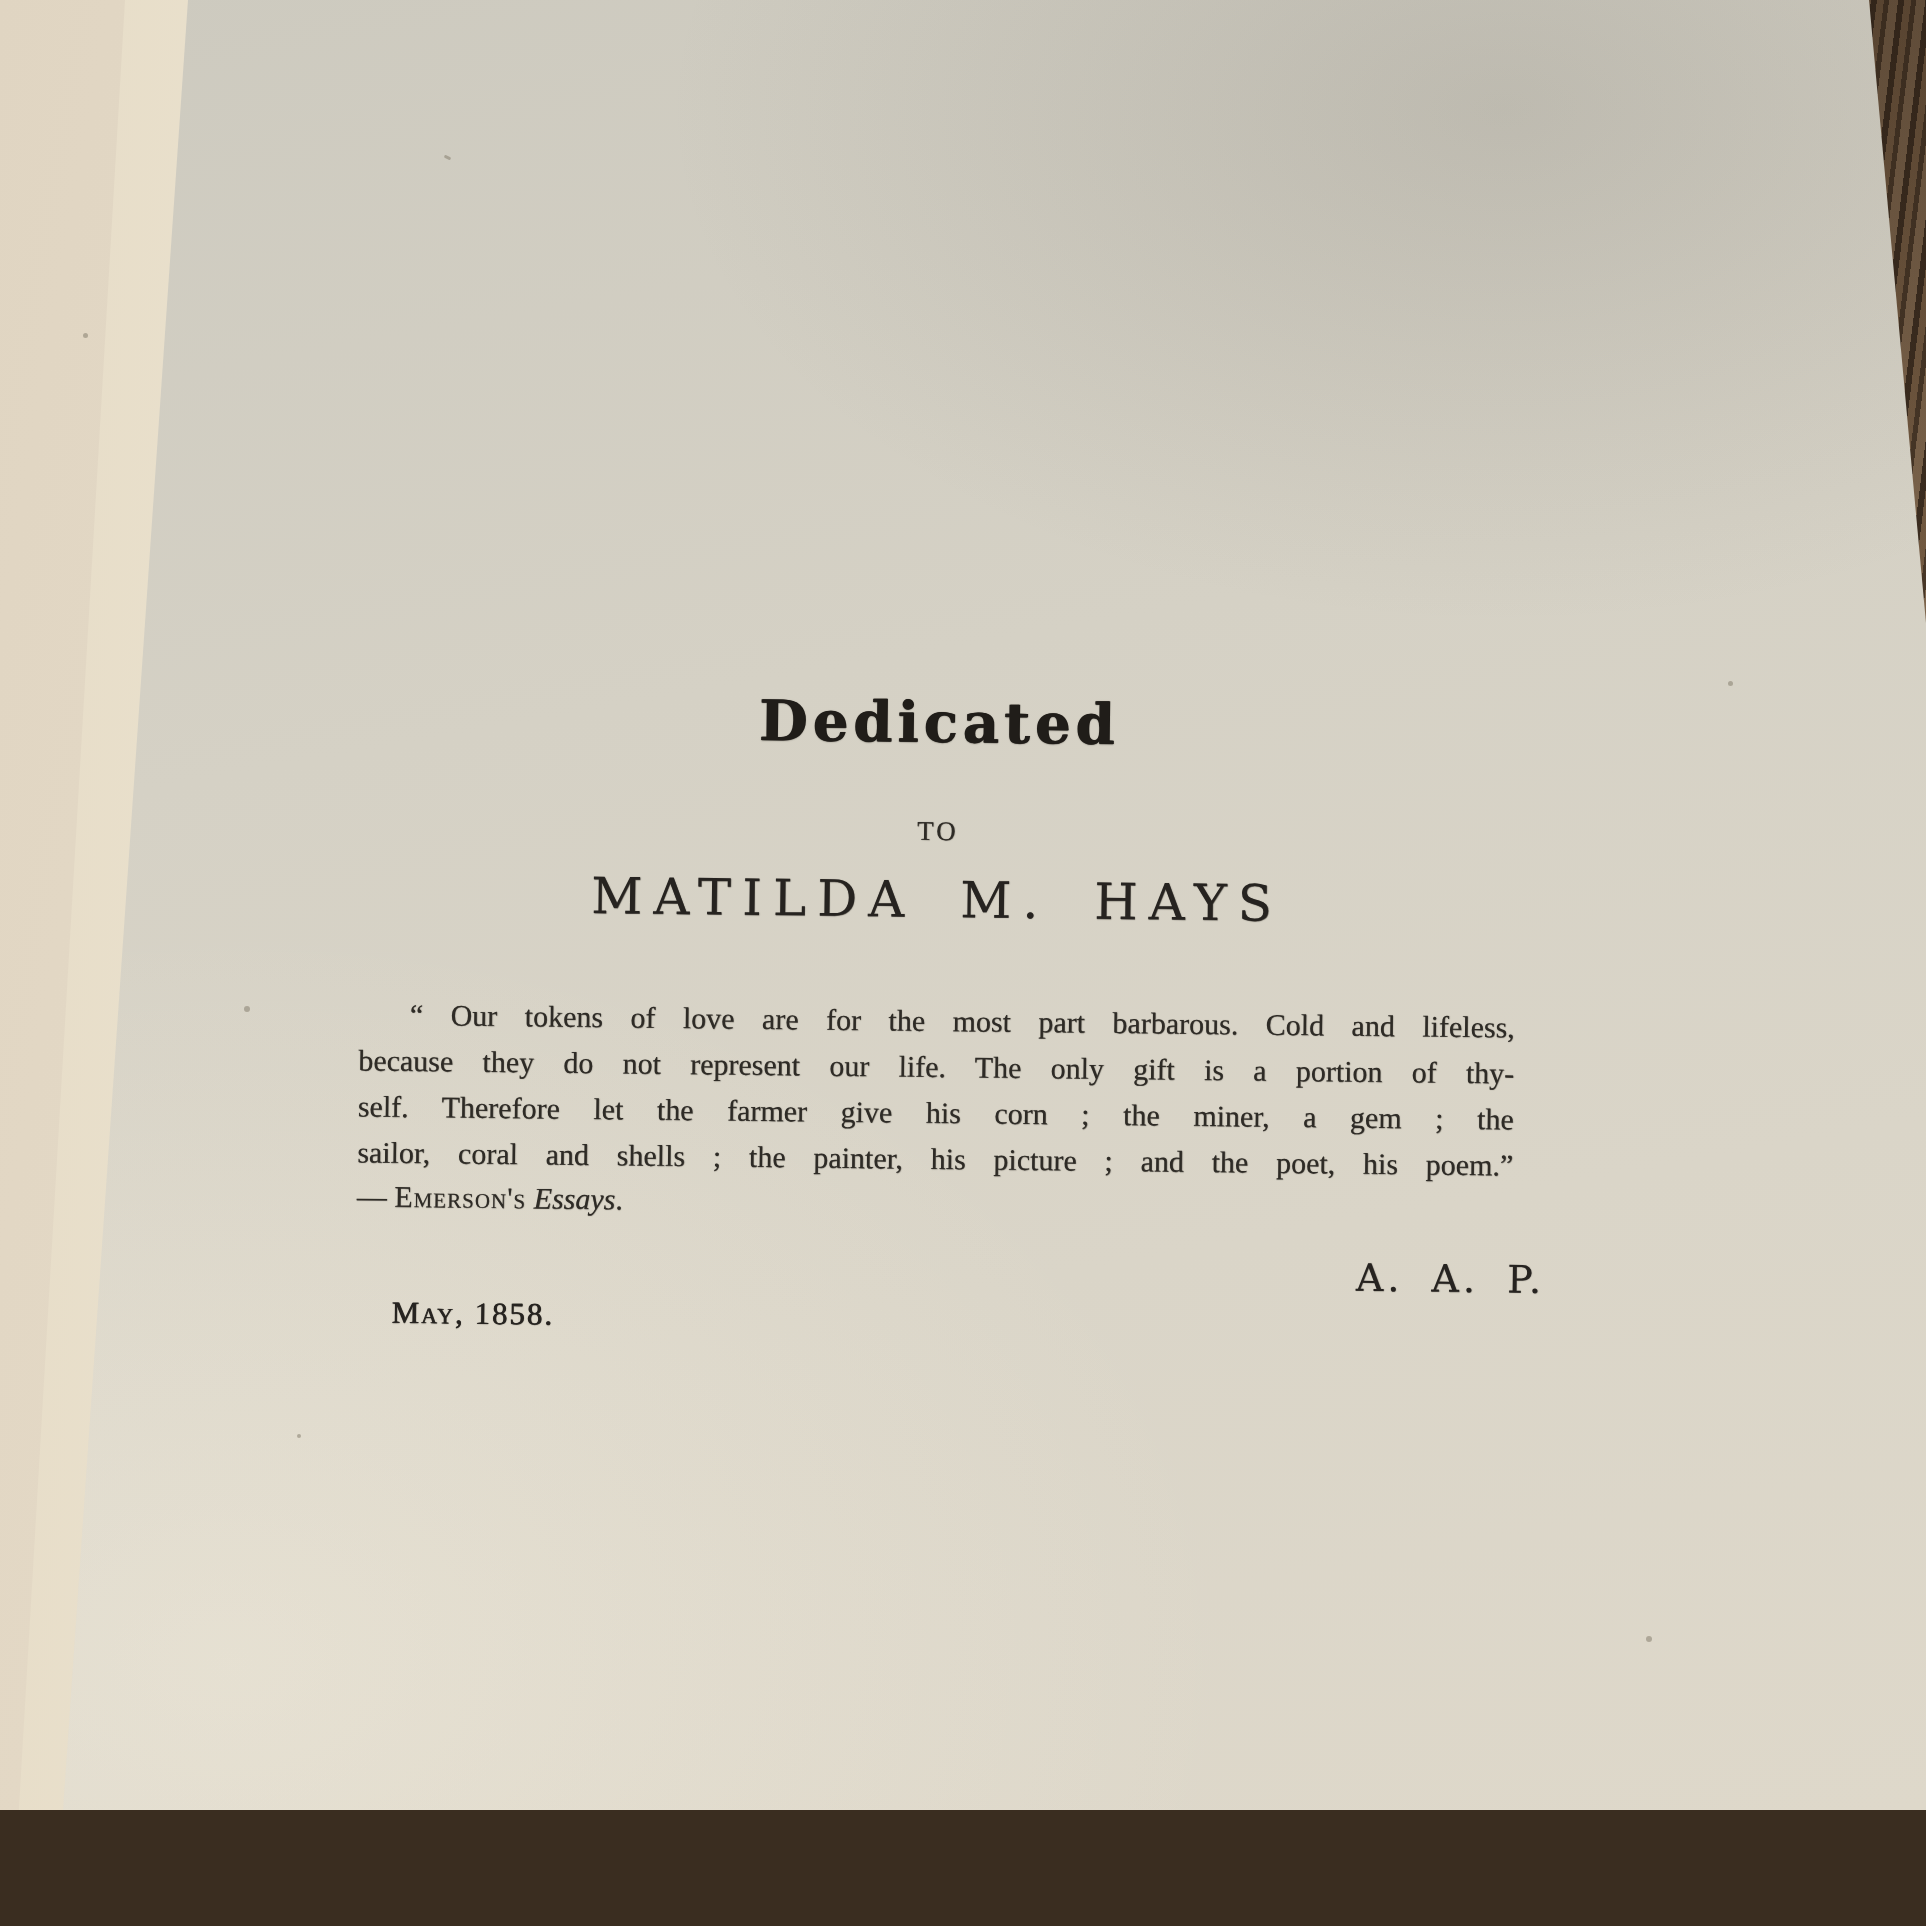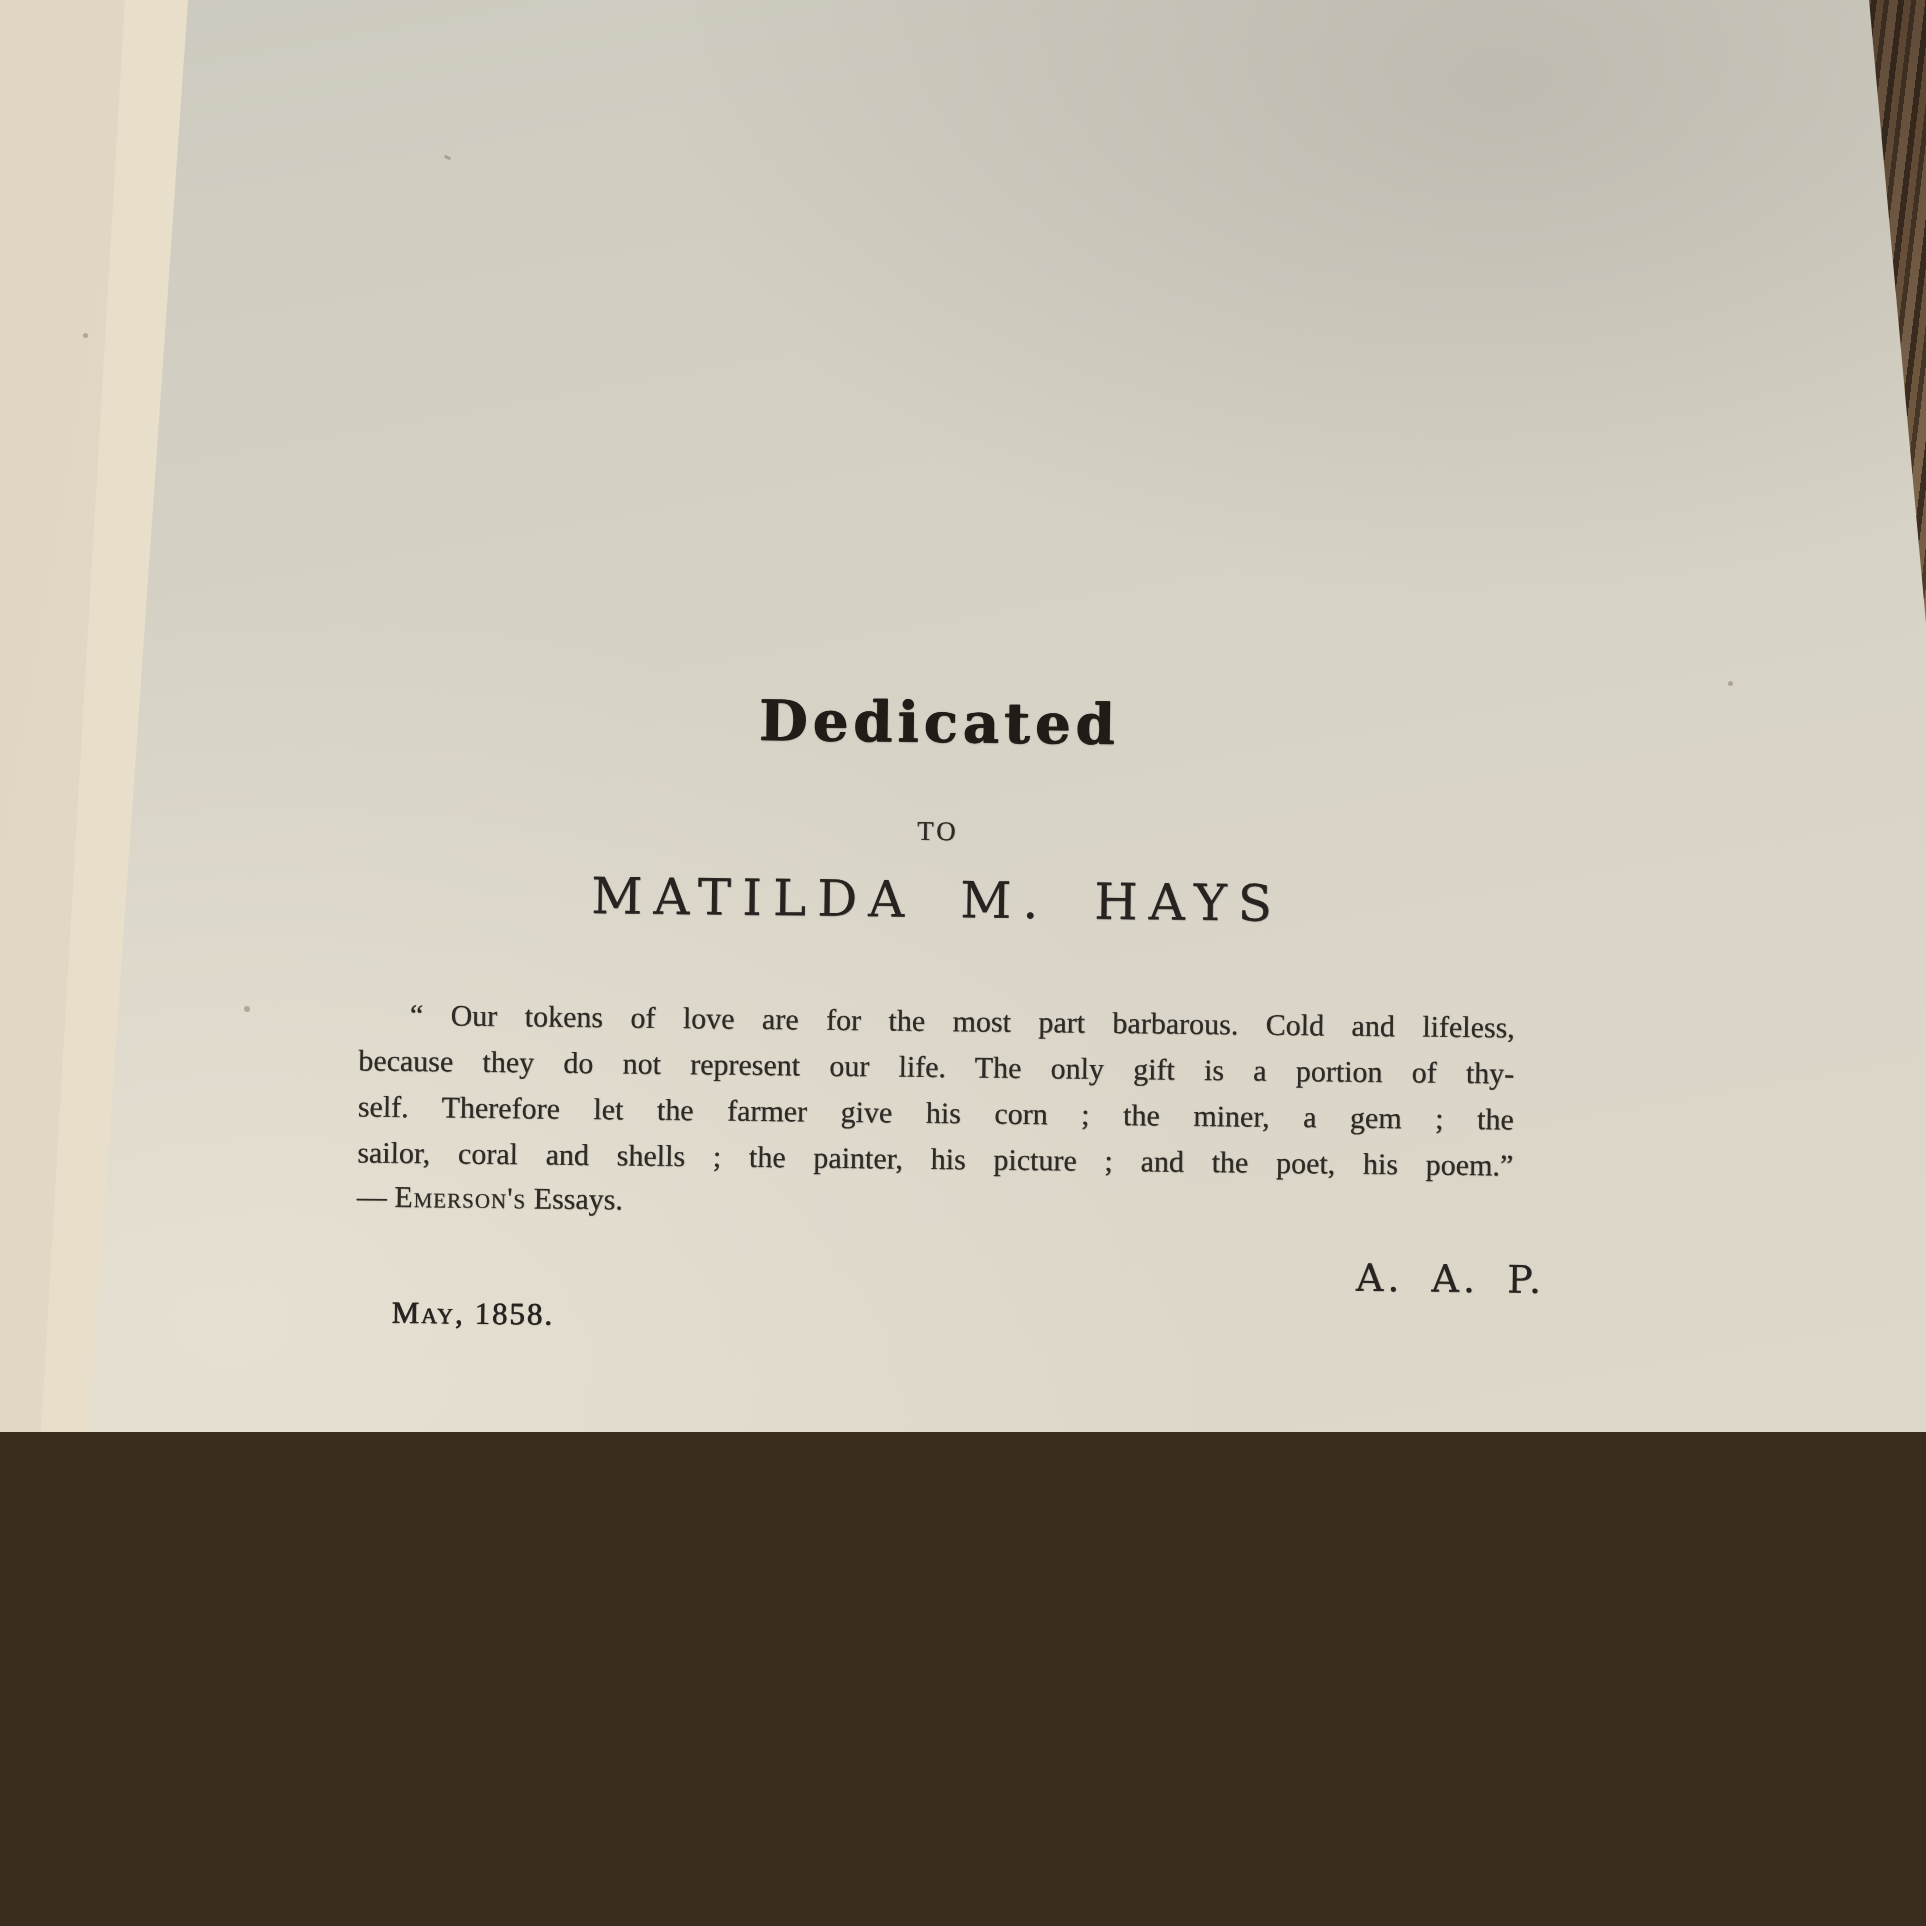--- a/index.html
+++ b/index.html
@@ -1,19 +1,19 @@
 <!DOCTYPE html>
 <html><head>
 <meta charset="utf-8">
 <style>
   html, body { margin: 0; padding: 0; background: #3a2d20; }
   .photo {
     position: relative;
     width: 1927px;
-    height: 1432px;
+    height: 1810px;
     overflow: hidden;
     font-family: "Liberation Serif", "DejaVu Serif", serif;
   }
 
   
   .wood {
     position: absolute; inset: 0;
     background:
       linear-gradient(180deg, rgba(30,20,12,0.35), rgba(0,0,0,0) 40%),
       repeating-linear-gradient(97deg,
@@ -98,21 +98,21 @@
     text-align: justify;
     text-align-last: justify;
   }
   .qline.first { padding-left: 51px; width: 1105px; }
 
   .attribution {
     position: absolute; top: 1186px; left: 2px;
     font-size: 30px;
   }
   .attribution .author { font-variant: small-caps; letter-spacing: 1px; }
-  .attribution .work { }
+  .attribution .work { font-style: italic; }
 
   .initials {
     position: absolute; top: 1251px; left: 1358px;
     font-family: "DejaVu Serif", serif;
     font-size: 38px;
     letter-spacing: 4px;
     word-spacing: 12px;
     color: #262320;
   }
   .date-line {

